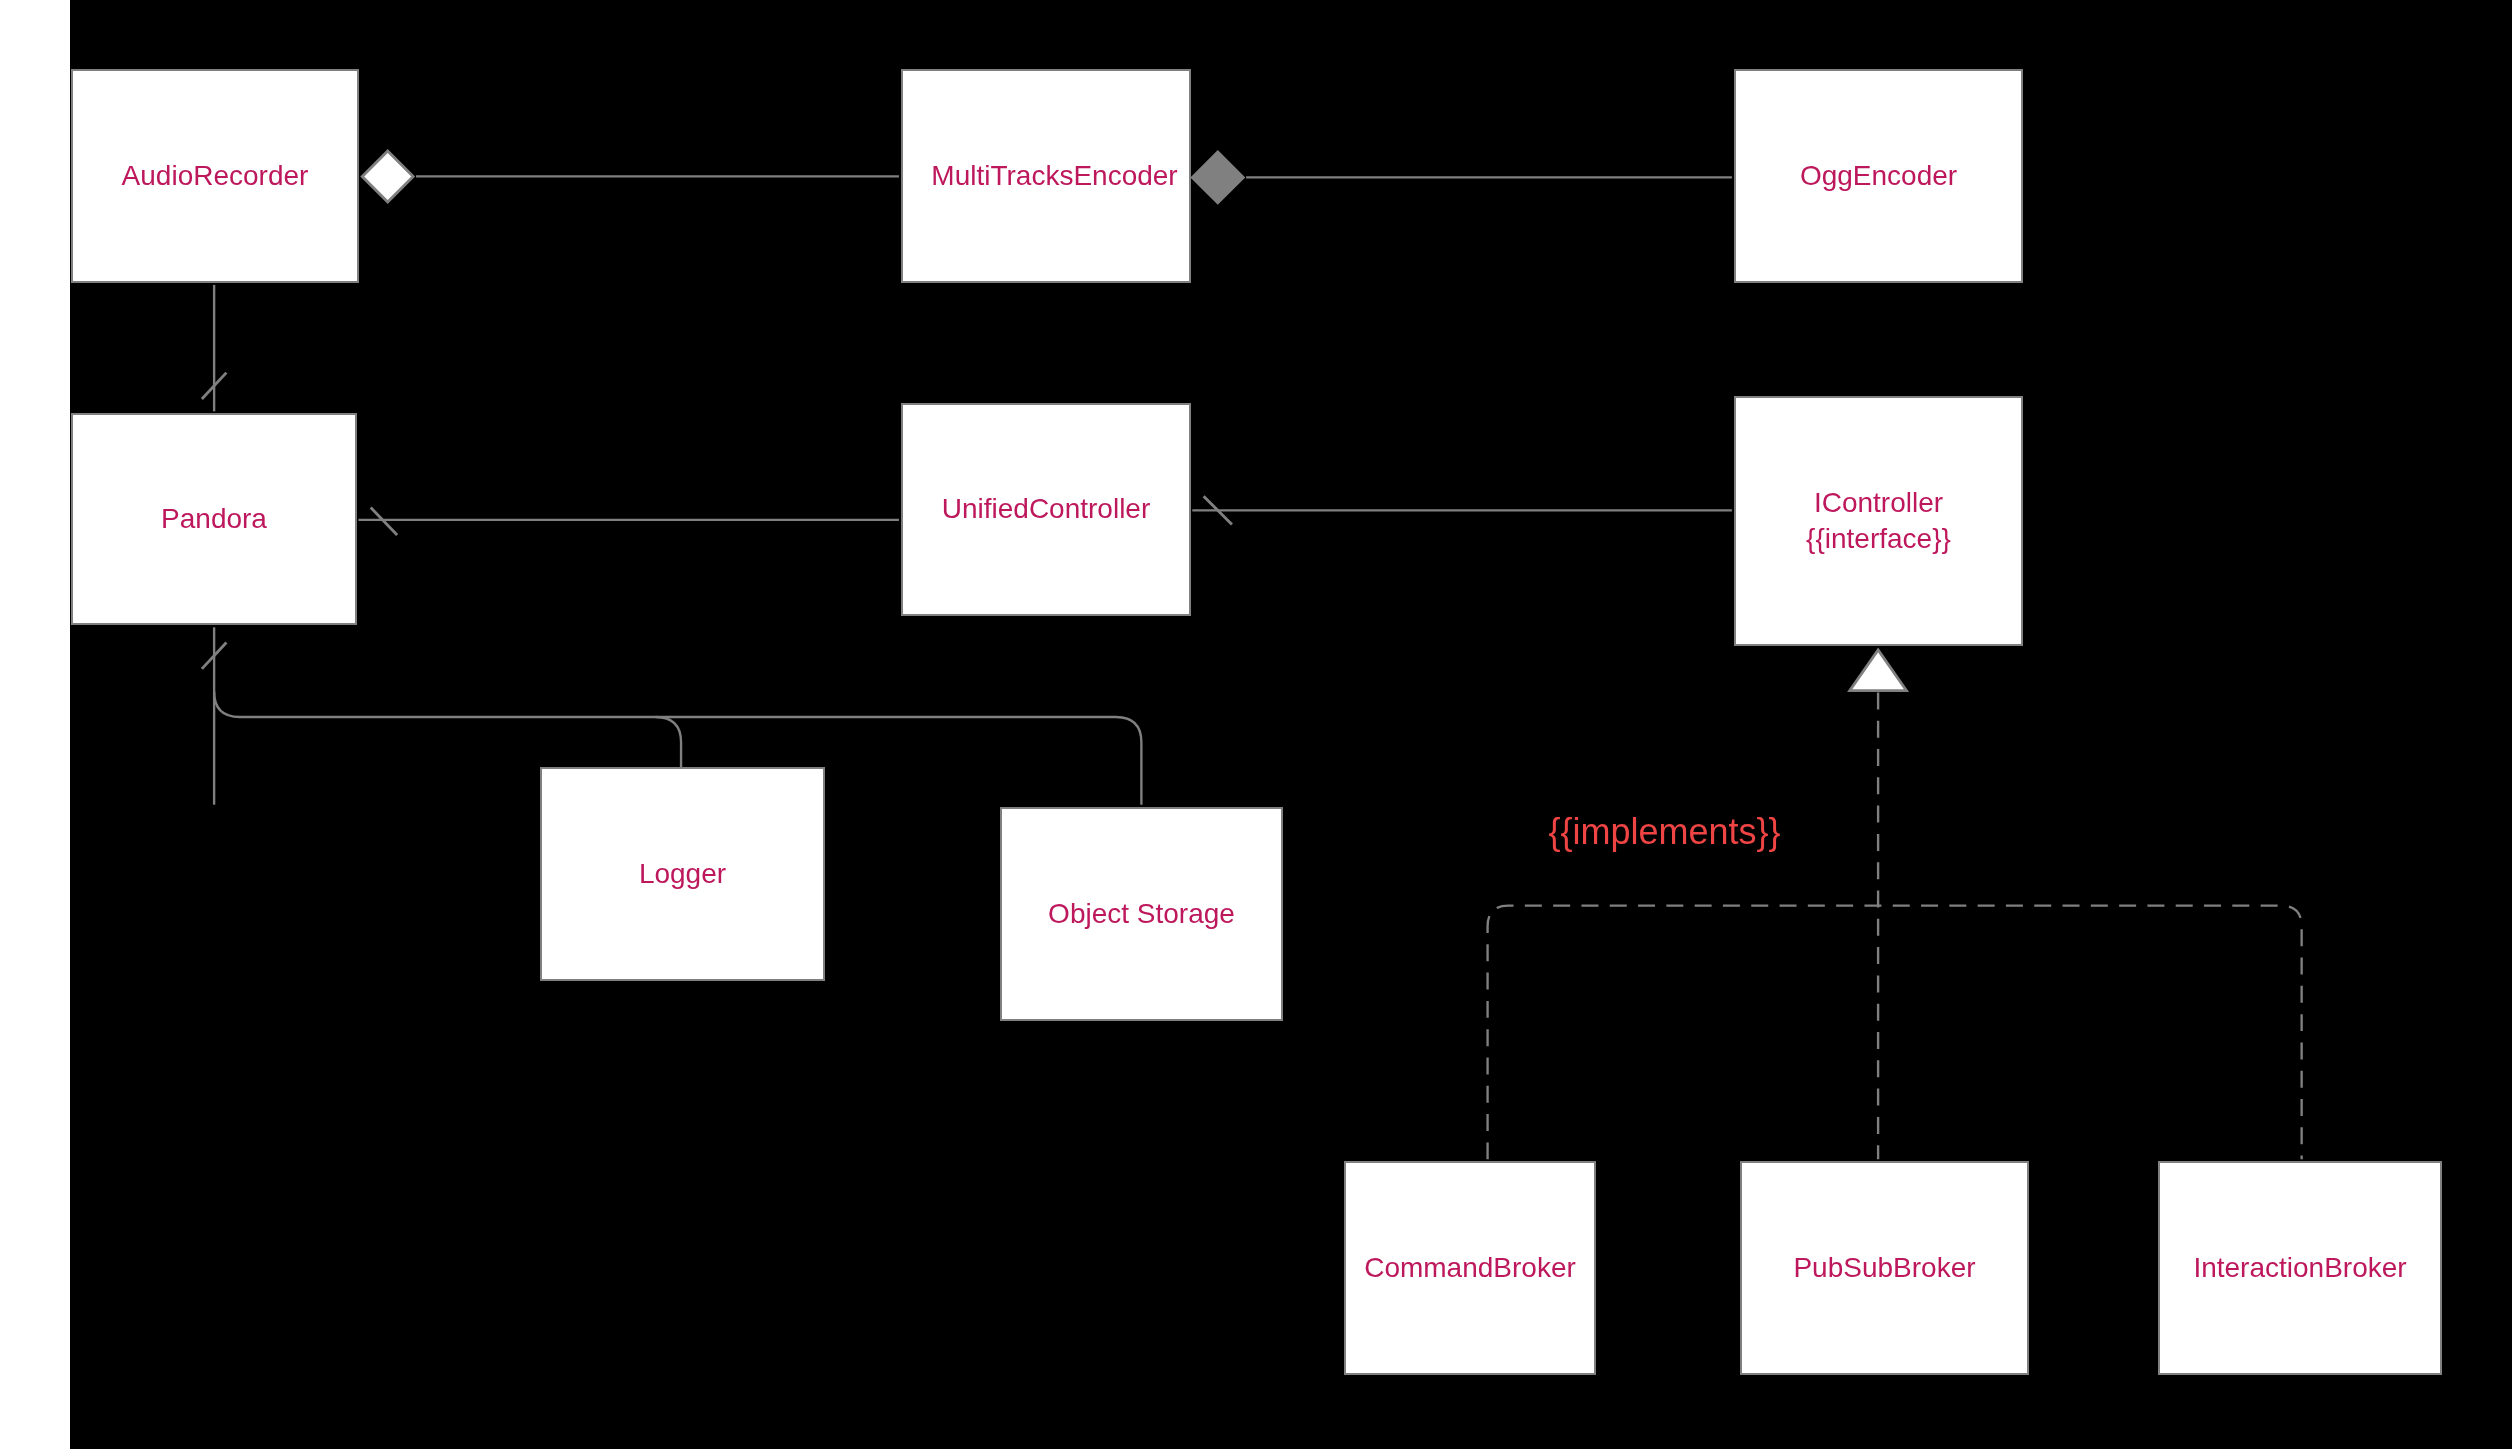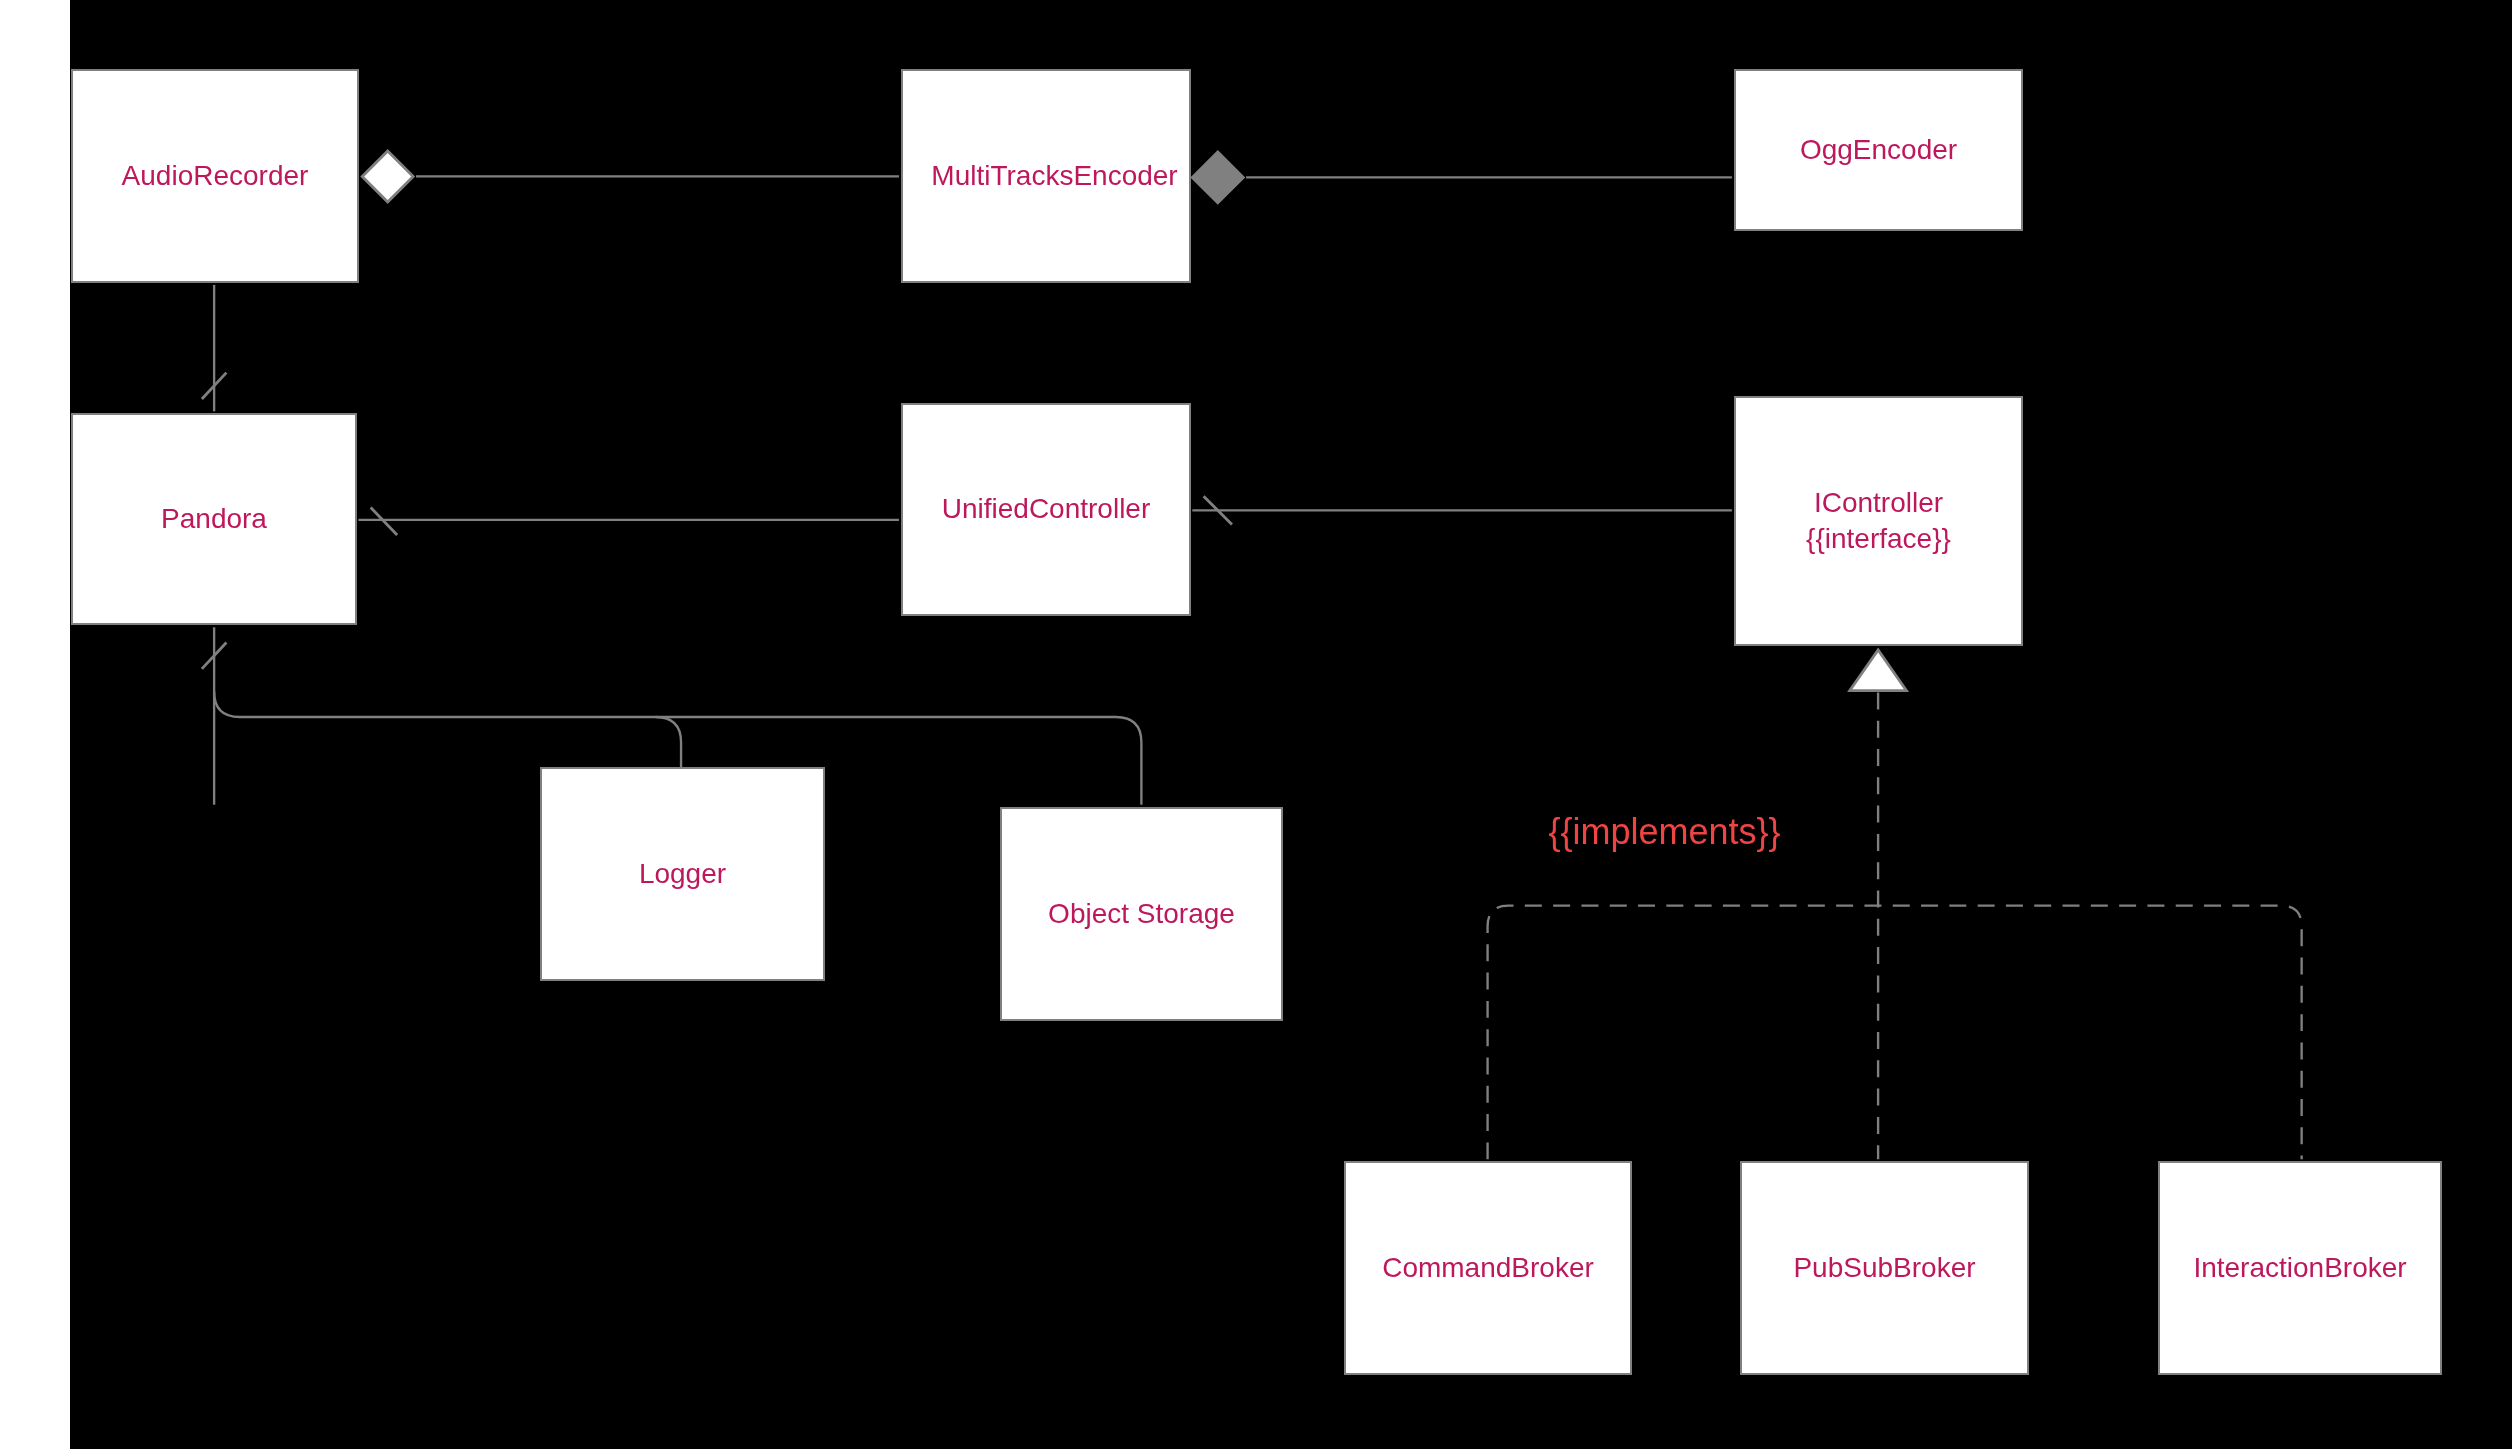--- a/index.html
+++ b/index.html
@@ -60,21 +60,21 @@
 
     <polygon points="1961,732 2021,732 1991,689" fill="#ffffff" stroke="#808080" stroke-width="3"></polygon>
   </svg>
 
   <div class="node" style="left:71px;top:69px;width:288px;height:214px;">
     <span>AudioRecorder</span>
   </div>
   <div class="node" style="left:901px;top:69px;width:290px;height:214px;padding-left:17px;">
     <span>MultiTracksEncoder</span>
   </div>
-  <div class="node" style="left:1734px;top:69px;width:289px;height:162px;">
+  <div class="node" style="left:1734px;top:69px;width:289px;height:214px;">
     <span>OggEncoder</span>
   </div>
 
   <div class="node" style="left:71px;top:413px;width:286px;height:212px;">
     <span>Pandora</span>
   </div>
   <div class="node" style="left:1734px;top:396px;width:289px;height:250px;">
     <span class="stack">
       <span>IController</span>
       <span>{{interface}}</span>
@@ -84,21 +84,21 @@
     <span>UnifiedController</span>
   </div>
 
   <div class="node" style="left:540px;top:767px;width:285px;height:214px;">
     <span>Logger</span>
   </div>
   <div class="node" style="left:1000px;top:807px;width:283px;height:214px;">
     <span>Object Storage</span>
   </div>
 
-  <div class="node" style="left:1344px;top:1161px;width:288px;height:214px;text-align:right;">
+  <div class="node" style="left:1344px;top:1161px;width:252px;height:214px;text-align:right;">
     <span>CommandBroker</span>
   </div>
   <div class="node" style="left:1740px;top:1161px;width:289px;height:214px;">
     <span>PubSubBroker</span>
   </div>
   <div class="node" style="left:2158px;top:1161px;width:284px;height:214px;">
     <span>InteractionBroker</span>
   </div>
 
   <div class="edge-label" style="left:1523px;top:811px;width:283px;">{{implements}}</div>

